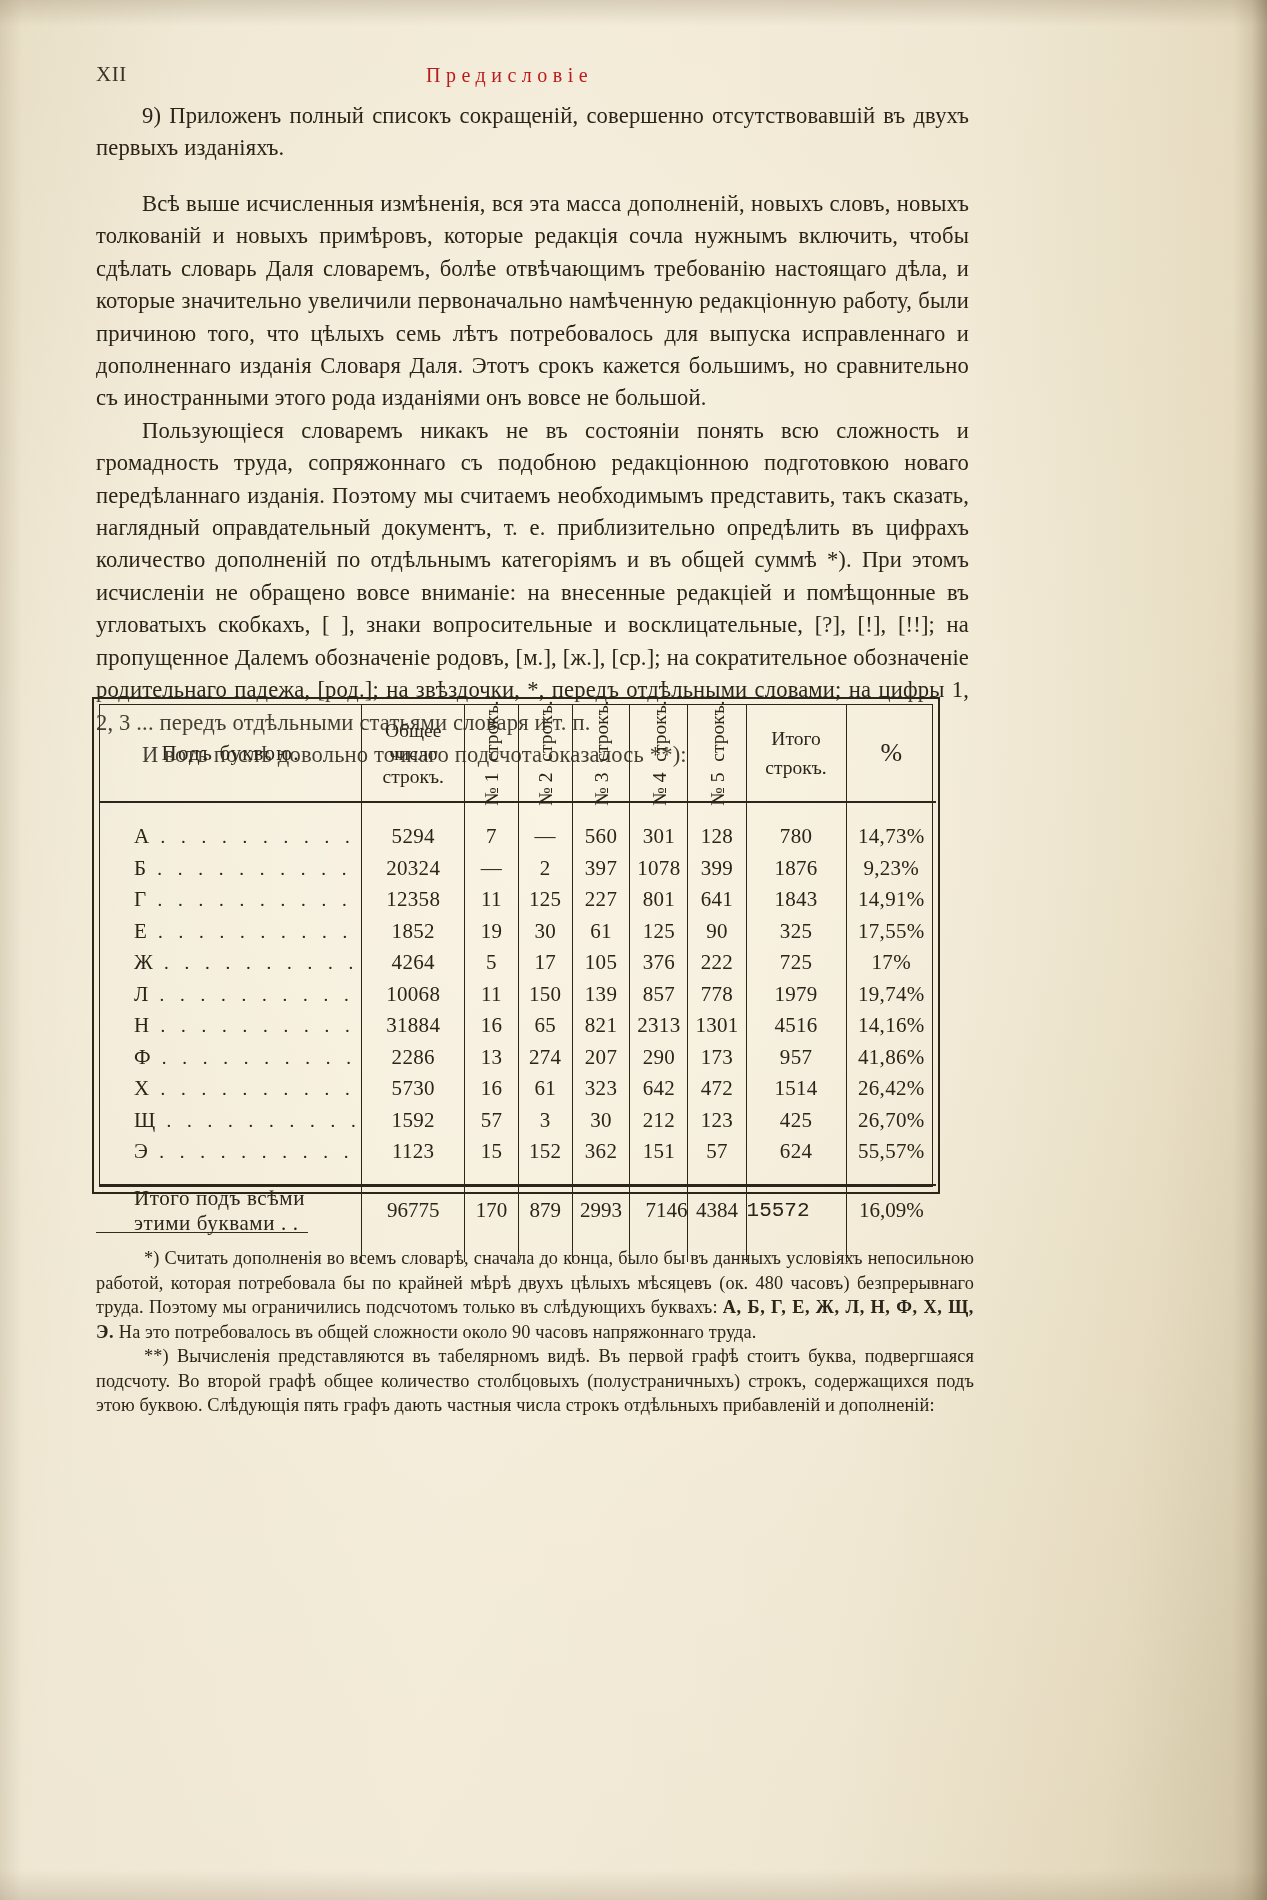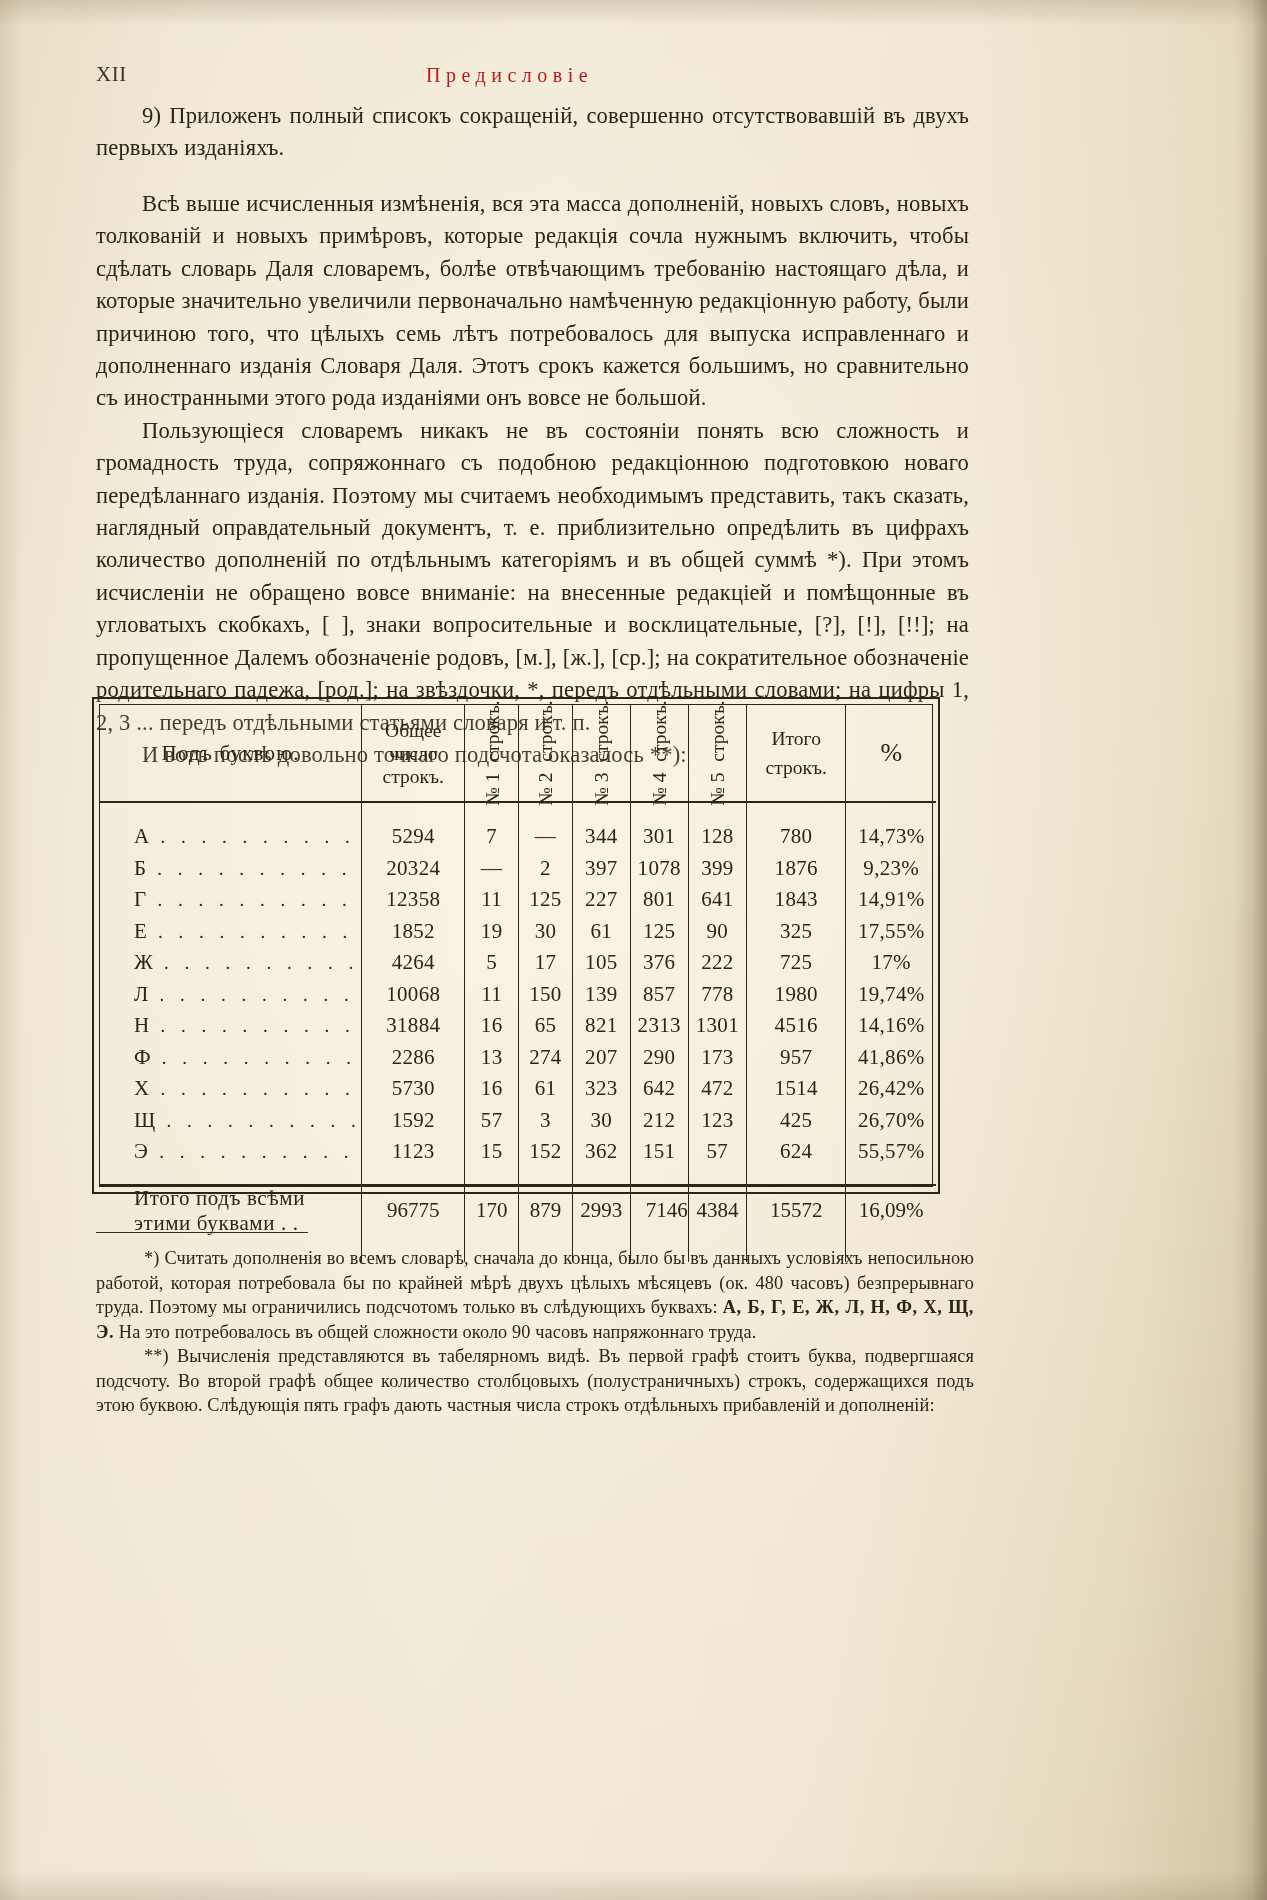--- a/index.html
+++ b/index.html
@@ -301,21 +301,21 @@
             <td class="vline"></td>
             <td class="vline"></td>
             <td class="vline"></td>
             <td class="vline"></td>
           </tr>
           <tr>
             <td class="dcell letter-cell"><span>А</span><span class="leader"> . . . . . . . . . .</span></td>
             <td class="dcell vline">5294</td>
             <td class="dcell vline">7</td>
             <td class="dcell vline">—</td>
-            <td class="dcell vline">344</td>
+            <td class="dcell vline">560</td>
             <td class="dcell vline">301</td>
             <td class="dcell vline">128</td>
             <td class="dcell vline">780</td>
             <td class="dcell vline">14,73%</td>
           </tr>
           <tr>
             <td class="dcell letter-cell"><span>Б</span><span class="leader"> . . . . . . . . . .</span></td>
             <td class="dcell vline">20324</td>
             <td class="dcell vline">—</td>
             <td class="dcell vline">2</td>
@@ -359,21 +359,21 @@
             <td class="dcell vline">17%</td>
           </tr>
           <tr>
             <td class="dcell letter-cell"><span>Л</span><span class="leader"> . . . . . . . . . .</span></td>
             <td class="dcell vline">10068</td>
             <td class="dcell vline">11</td>
             <td class="dcell vline">150</td>
             <td class="dcell vline">139</td>
             <td class="dcell vline">857</td>
             <td class="dcell vline">778</td>
-            <td class="dcell vline">1980</td>
+            <td class="dcell vline">1979</td>
             <td class="dcell vline">19,74%</td>
           </tr>
           <tr>
             <td class="dcell letter-cell"><span>Н</span><span class="leader"> . . . . . . . . . .</span></td>
             <td class="dcell vline">31884</td>
             <td class="dcell vline">16</td>
             <td class="dcell vline">65</td>
             <td class="dcell vline">821</td>
             <td class="dcell vline">2313</td>
             <td class="dcell vline">1301</td>
@@ -439,21 +439,21 @@
             <td class="tot-label tot-sep-top">
               <div>Итого  подъ  всѣми</div>
               <div>этими  буквами  . .</div>
             </td>
             <td class="vline tot-sep-top" style="text-align: center;">96775</td>
             <td class="vline tot-sep-top" style="text-align: center;">170</td>
             <td class="vline tot-sep-top" style="text-align: center;">879</td>
             <td class="vline tot-sep-top" style="text-align: center;">2993</td>
             <td class="vline tot-sep-top" style="text-align: right;">7146</td>
             <td class="vline tot-sep-top" style="text-align: center; margin-left: 45px;">4384</td>
-            <td class="vline tot-sep-top" style="text-align: center;">15572</td>
+            <td class="vline tot-sep-top" style=" font-family: Liberation Mono, monospace;">15572</td>
             <td class="vline tot-sep-top" style="text-align: center;">16,09%</td>
           </tr>
           <tr>
             <td style="height: 26px;"></td>
             <td class="vline" style="height: 26px;"></td>
             <td class="vline" style="height: 26px;"></td>
             <td class="vline" style="height: 26px;"></td>
             <td class="vline" style="height: 26px;"></td>
             <td class="vline" style="height: 26px;"></td>
             <td class="vline" style="height: 26px;"></td>

